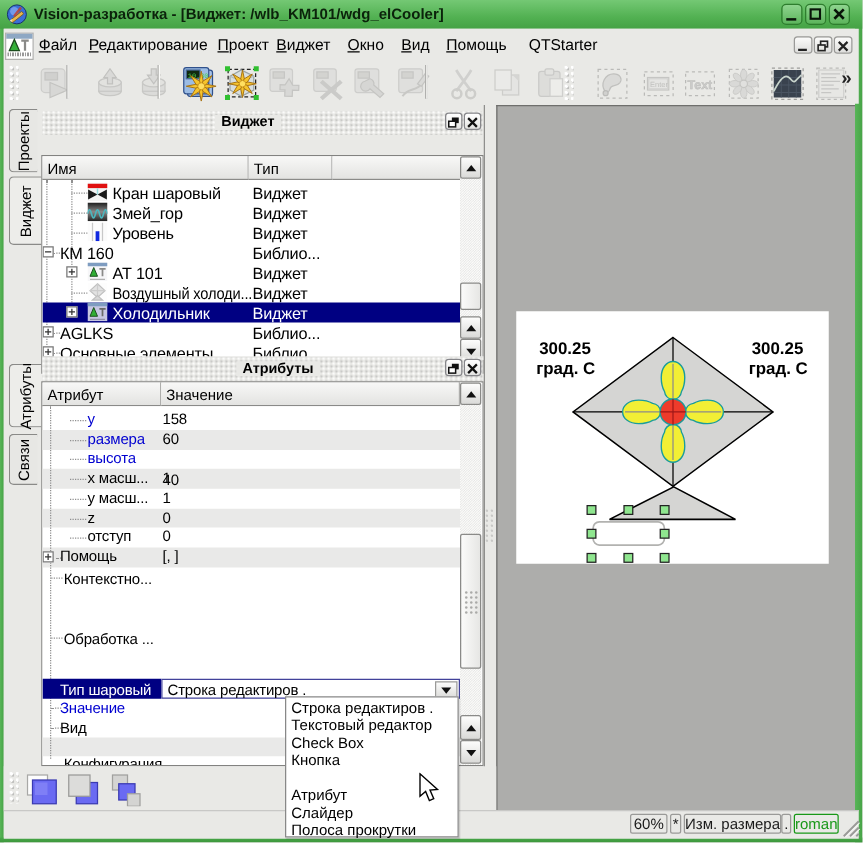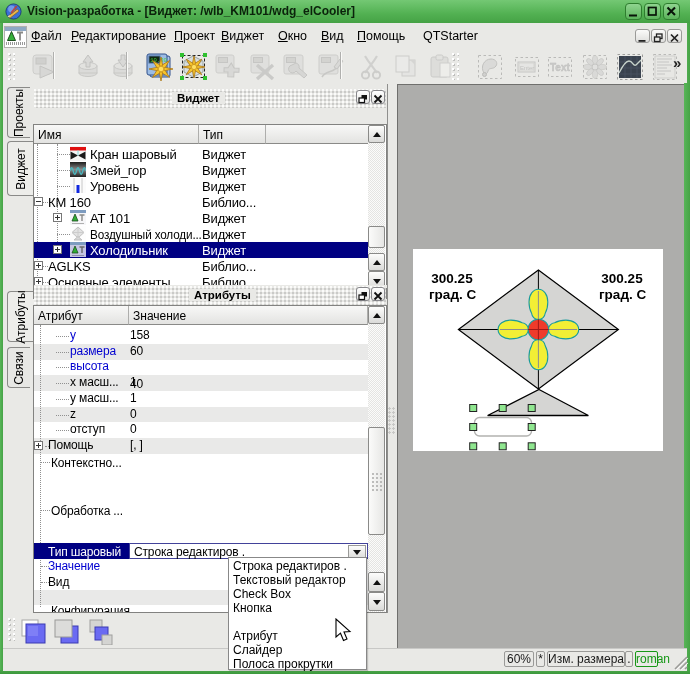--- a/index.html
+++ b/index.html
@@ -595,21 +595,21 @@
     <rect x="8" y="8" width="13" height="13" fill="#6a6af2" stroke="#3a3ab2"></rect>
     <rect x="15" y="16" width="10" height="10" fill="#d4d4d2" stroke="#a0a09e"></rect>
         </svg></div>
 </div>
 
 <div class="abs" style="left:3px;top:648px;width:684px;height:22px;background:#e9e9e6;border-top:1px solid #c8c8c6;">
   <div class="statbox" style="left:501px;width:30px;top:2px;">60%</div>
   <div class="statbox" style="left:533px;width:9px;top:2px;">*</div>
   <div class="statbox" style="left:544px;width:78px;top:2px;">Изм. размера</div>
   <div class="statbox" style="left:622px;width:8px;top:2px;">.</div>
-  <div class="statbox" style="left:632px;width:23px;top:2px;color:#189818;border-color:#189818;">roman</div>
+  <div class="statbox" style="left:632px;width:36px;top:2px;color:#189818;border-color:#189818;">roman</div>
   <svg class="abs" style="left:670px;top:6px;" width="15" height="15" viewBox="0 0 15 15">
         <g stroke="#9a9a98" stroke-width="1.6">
           <path d="M14 2 L2 14"></path>
           <path d="M14 7 L7 14"></path>
           <path d="M14 12 L12 14"></path>
         </g>
         <g stroke="#fdfdfc" stroke-width="0.8">
           <path d="M15 3 L3 15"></path>
           <path d="M15 8 L8 15"></path>
         </g>

